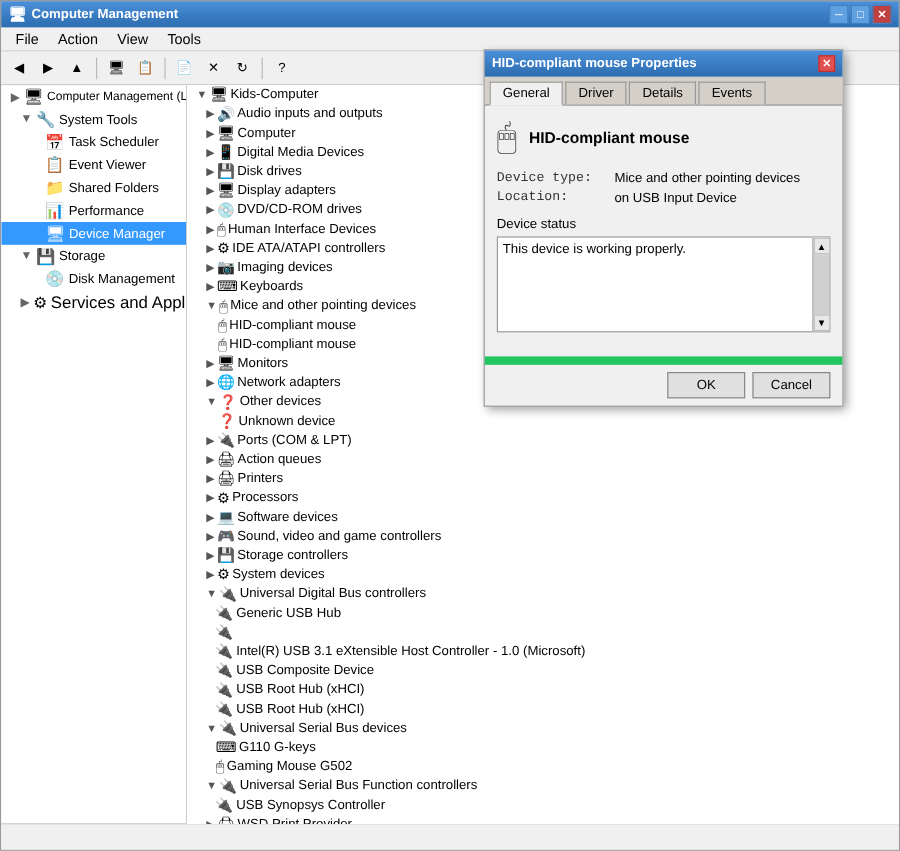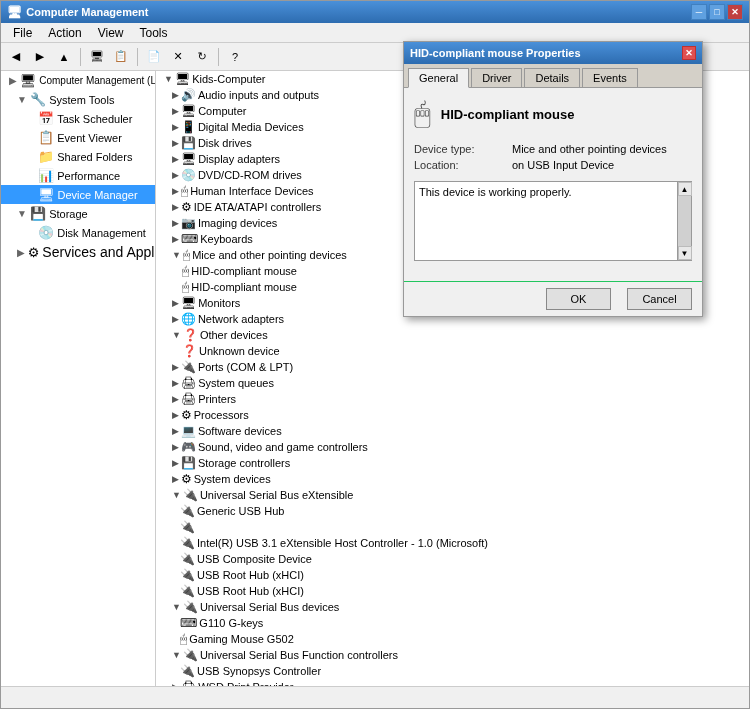--- a/index.html
+++ b/index.html
@@ -211,20 +211,21 @@
     }
     .property-row {
       display: flex;
       gap: 8px;
       margin-bottom: 4px;
       font-size: 11px;
     }
     .property-label {
       color: #333;
       min-width: 90px;
+      font-family: Liberation Mono, monospace;
     }
     .property-value {
       color: #000;
     }
 
     .device-status-section {
       margin-bottom: 10px;
     }
     .device-status-label {
       font-size: 11px;
@@ -258,23 +259,23 @@
     }
     .scroll-track {
       flex: 1;
       background: #d0d0d0;
       width: 100%;
     }
 
     .modal-footer {
       display: flex;
       justify-content: flex-end;
-      gap: 16px;
+      gap: 6px;
       padding: 6px 10px;
-      border-top: 1px solid #22c55e;
+      border-top: 7px solid #22c55e;
     }
     .dialog-btn {
       min-width: 65px;
       height: 22px;
       background: #e0e0e0;
       border: 1px solid #888;
       font-size: 11px;
       cursor: pointer;
       display: flex; align-items: center; justify-content: center;
       padding: 0 8px;
@@ -477,21 +478,21 @@
         <span>Unknown device</span>
       </div>
       <div class="device-tree-item indent2">
         <span style="color:#555;font-size:9px;">▶</span>
         <span style="font-size:12px;">🔌</span>
         <span>Ports (COM &amp; LPT)</span>
       </div>
       <div class="device-tree-item indent2">
         <span style="color:#555;font-size:9px;">▶</span>
         <span style="font-size:12px;">🖨</span>
-        <span>System queues</span>
+        <span>Action queues</span>
       </div>
       <div class="device-tree-item indent2">
         <span style="color:#555;font-size:9px;">▶</span>
         <span style="font-size:12px;">🖨</span>
         <span>Printers</span>
       </div>
       <div class="device-tree-item indent2">
         <span style="color:#555;font-size:9px;">▶</span>
         <span style="font-size:12px;">⚙</span>
         <span>Processors</span>
@@ -512,21 +513,21 @@
         <span>Storage controllers</span>
       </div>
       <div class="device-tree-item indent2">
         <span style="color:#555;font-size:9px;">▶</span>
         <span style="font-size:12px;">⚙</span>
         <span>System devices</span>
       </div>
       <div class="device-tree-item indent2">
         <span style="color:#555;font-size:9px;">▼</span>
         <span style="font-size:12px;">🔌</span>
-        <span>Universal Serial Bus eXtensible</span>
+        <span>Universal Digital Bus controllers</span>
       </div>
       <div class="device-tree-item indent3">
         <span style="font-size:12px;">🔌</span>
         <span>Generic USB Hub</span>
       </div>
       <div class="device-tree-item indent3">
         <span style="font-size:12px;">🔌</span>
       </div>
       <div class="device-tree-item indent3">
         <span style="font-size:12px;">🔌</span>
@@ -605,20 +606,21 @@
           <span class="property-label">Device type:</span>
           <span class="property-value">Mice and other pointing devices</span>
         </div>
         <div class="property-row">
           <span class="property-label">Location:</span>
           <span class="property-value">on USB Input Device</span>
         </div>
       </div>
 
       <div class="device-status-section">
+        <div class="device-status-label">Device status</div>
         <div class="device-status-box">
           <span>This device is working properly.</span>
           <div class="status-scrollbar">
             <div class="scroll-arrow">▲</div>
             <div class="scroll-track"></div>
             <div class="scroll-arrow">▼</div>
           </div>
         </div>
       </div>
     </div>

